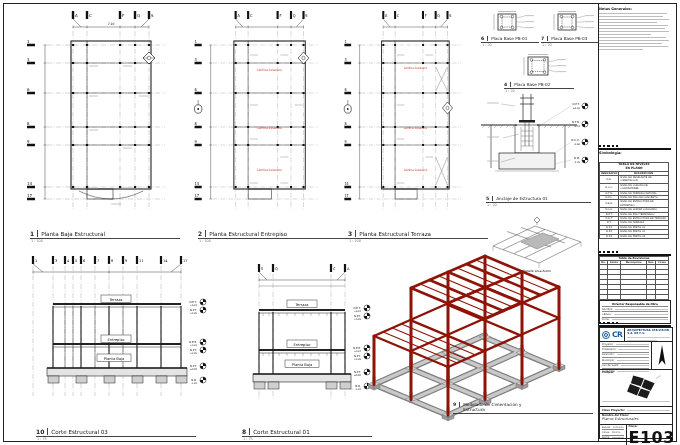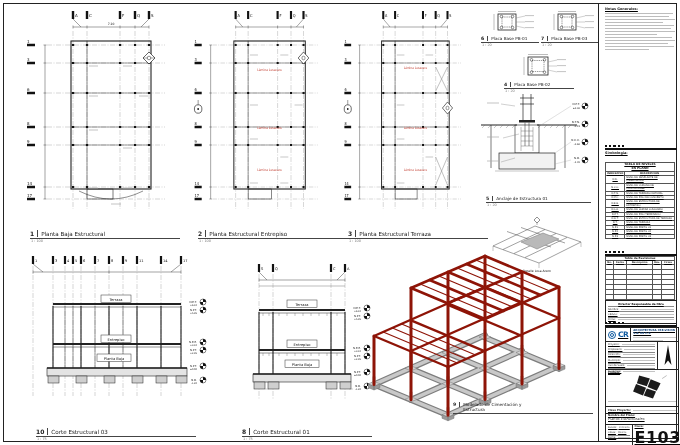--- a/index.html
+++ b/index.html
@@ -11,21 +11,21 @@
   
   .ftitle{position:absolute;}
   .ft-line{display:flex;gap:3px;align-items:baseline;border-bottom:0.9px solid #444;padding-bottom:1px;}
   .ft-num{font-size:6px;font-weight:bold;border-right:0.9px solid #444;padding-right:3px;color:#222;}
   .ft-name{font-size:5.6px;color:#222;white-space:nowrap;}
   .ft-scale{font-size:3.4px;color:#777;margin-left:1px;}
   .sm .ft-num{font-size:4.6px;}
   .sm .ft-name{font-size:4.2px;}
   
   .rpanel{position:absolute;left:594px;top:0;width:78px;height:437px;border-left:1px solid #222;}
-  .rp{position:absolute;left:6px;width:72px;text-decoration:underline;}
+  .rp{position:absolute;left:0;width:72px;}
   .nl{height:1px;background:#bdbdbd;margin:2px 0;}
   .marks{display:flex;gap:2px;margin:1px 0;}
   .marks i{width:2.2px;height:2.2px;background:#111;display:block;}
   .hbar{height:2px;background:#111;margin:1px 0;}
   .tinyhead{font-size:3.4px;font-weight:bold;color:#222;}
   table.lvl{border-collapse:collapse;width:70px;}
   table.lvl td,table.lvl th{border:0.4px solid #555;font-size:2.5px;padding:0 1px;line-height:3.4px;color:#222;}
   table.lvl .tt{text-align:center;font-size:3px;font-weight:bold;line-height:3.8px;}
   table.lvl .code{width:14px;text-align:center;}
   table.rev{border-collapse:collapse;width:70px;}

